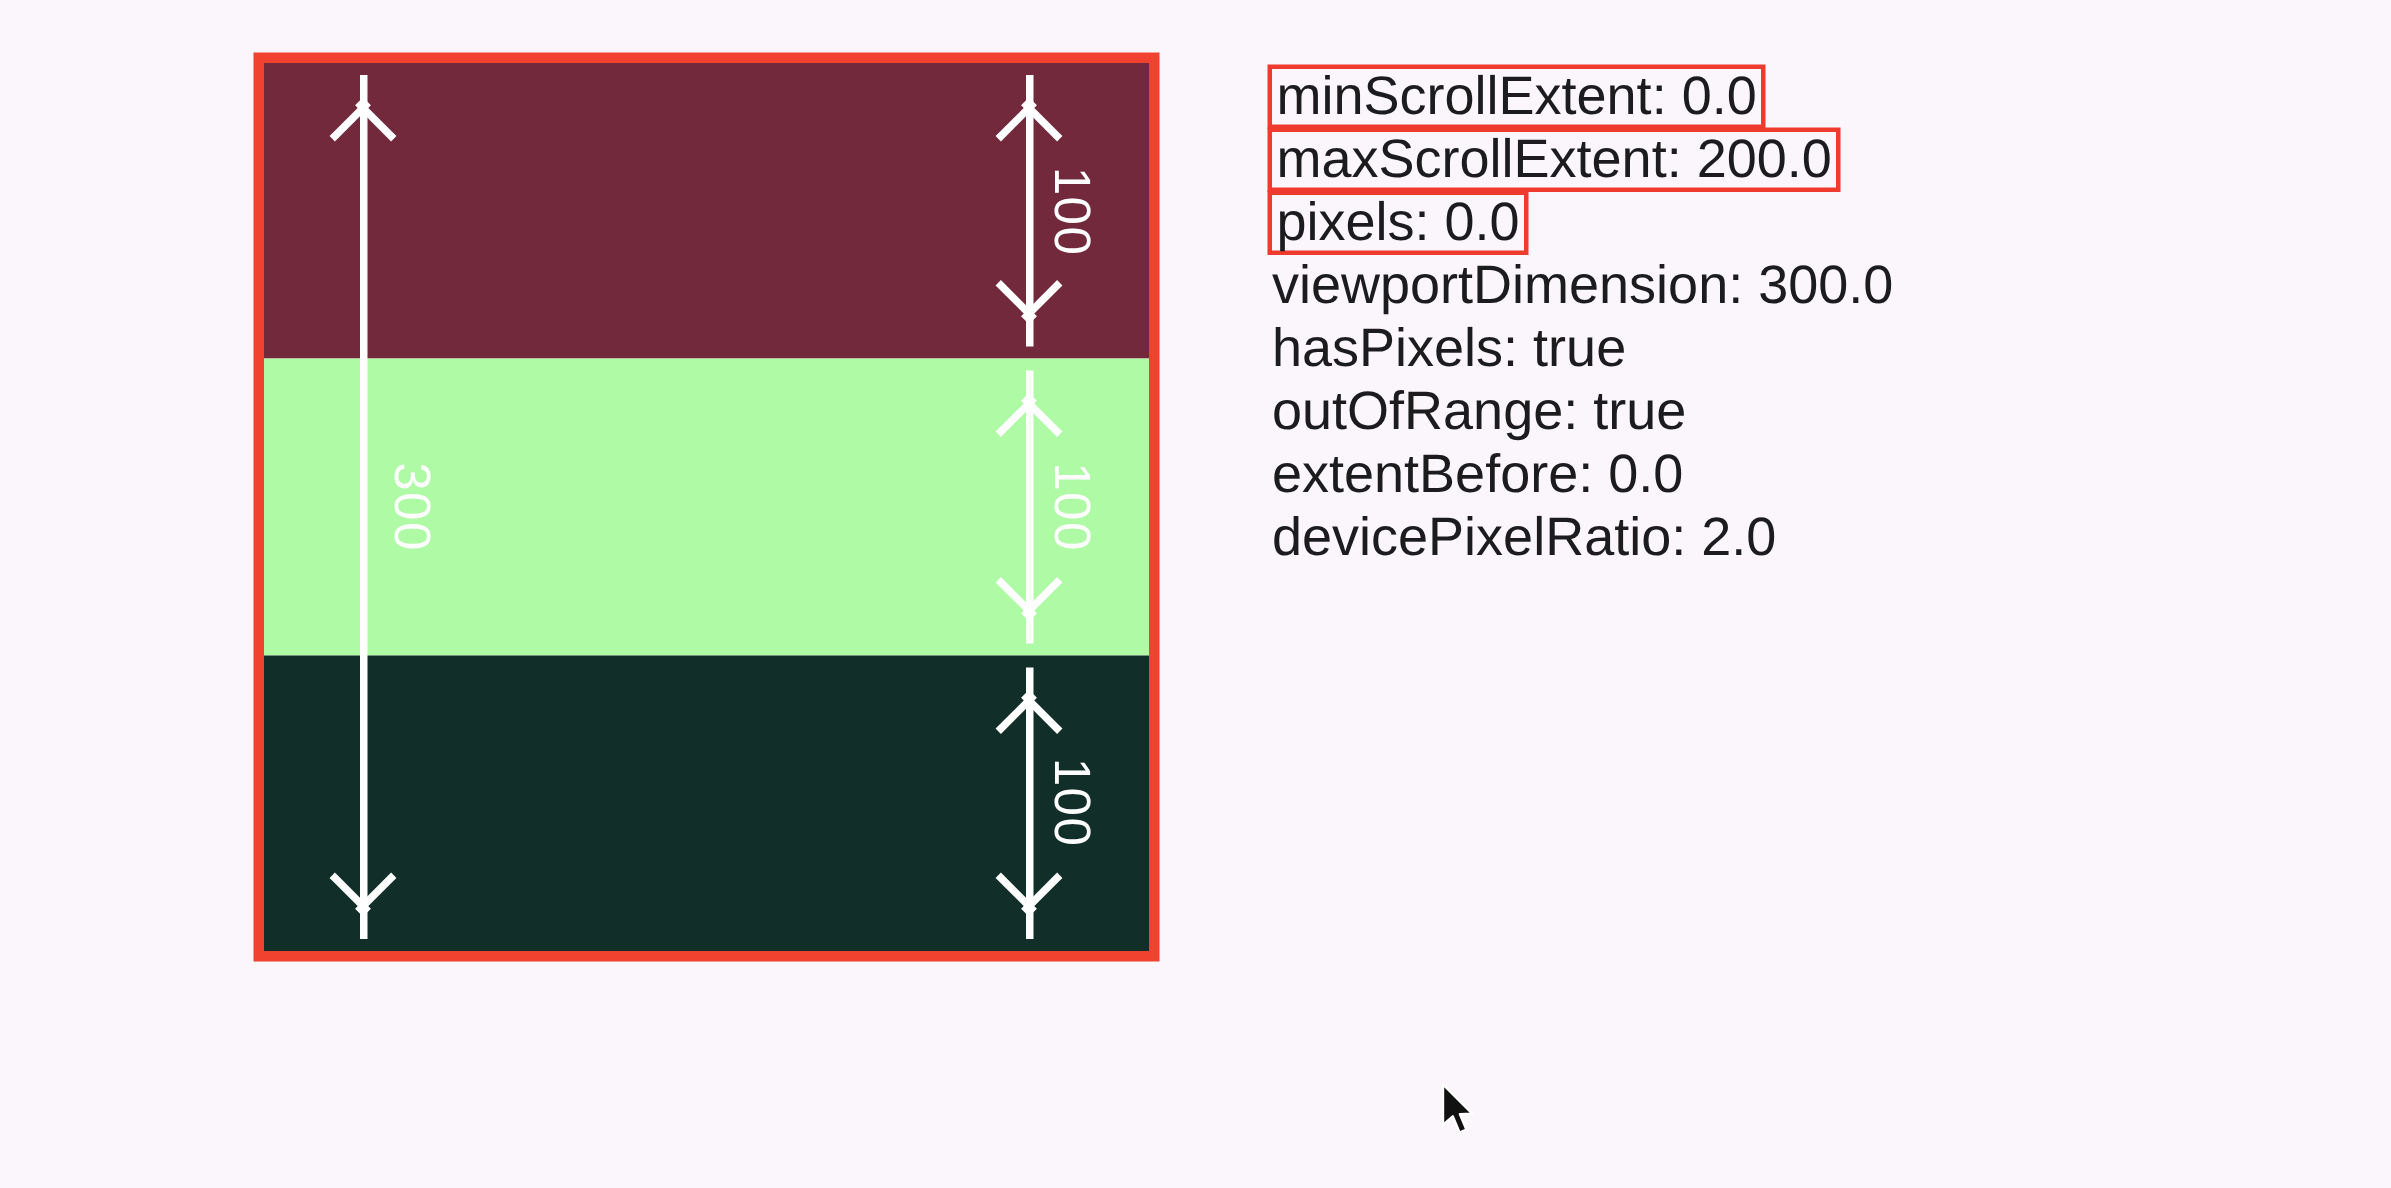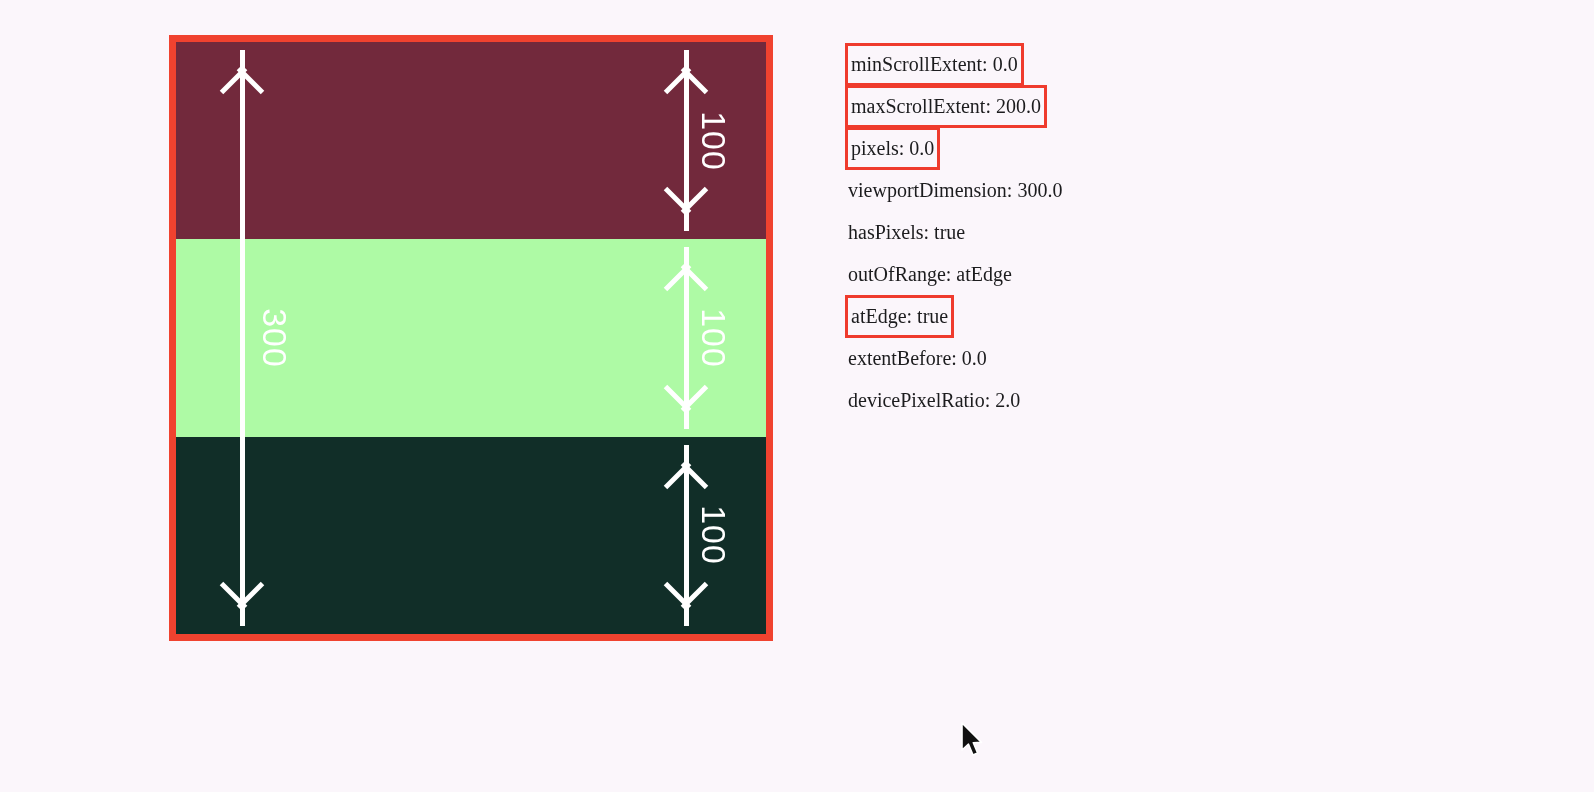--- a/index.html
+++ b/index.html
@@ -124,25 +124,25 @@
     top: 43px;
     width: 520px;
   }
   .metric-row {
     height: 42px;
     display: flex;
     align-items: center;
     padding: 0 2px;
   }
   .metric-text {
-    font-size: 20px;
+    font-size: 36px;
     line-height: 34px;
     color: #1c1c1e;
     white-space: nowrap;
-    font-family: Liberation Serif, serif;
+    font-family: Liberation Sans, sans-serif;
     padding: 2px 3px 3px 3px;
     display: inline-block;
   }
   .metric-row.highlight .metric-text {
     border: 3px solid #ef3b2d;
     padding: 1px 3px 2px 3px;
   }
 
   
   #cursor {
@@ -206,24 +206,21 @@
     <div class="metric-row highlight">
       <span class="metric-text" style="border-color: rgb(239, 59, 45);">pixels: 0.0</span>
     </div>
     <div class="metric-row">
       <span class="metric-text">viewportDimension: 300.0</span>
     </div>
     <div class="metric-row">
       <span class="metric-text">hasPixels: true</span>
     </div>
     <div class="metric-row">
-      <span class="metric-text">outOfRange: atEdge</span>
-    </div>
-    <div class="metric-row highlight">
-      <span class="metric-text" style="border-color: rgb(239, 59, 45);">atEdge: true</span>
+      <span class="metric-text">outOfRange: true</span>
     </div>
     <div class="metric-row">
       <span class="metric-text">extentBefore: 0.0</span>
     </div>
     <div class="metric-row">
       <span class="metric-text">devicePixelRatio: 2.0</span>
     </div>
   </div>
 
 <div id="cursor" style="left: 960px; top: 722px;">

